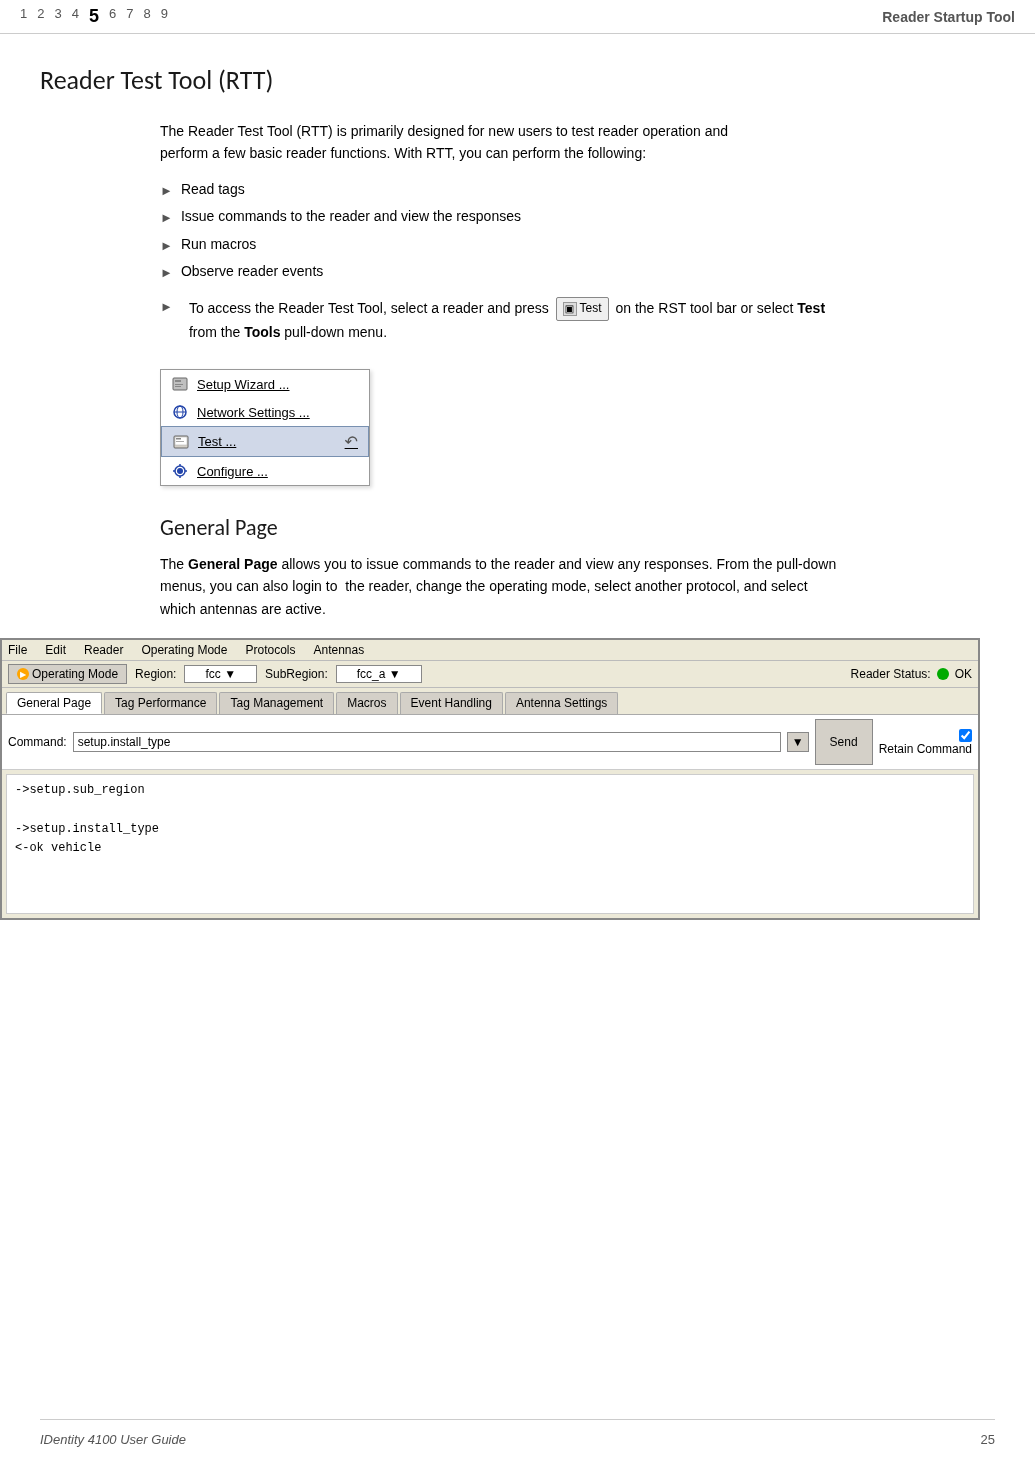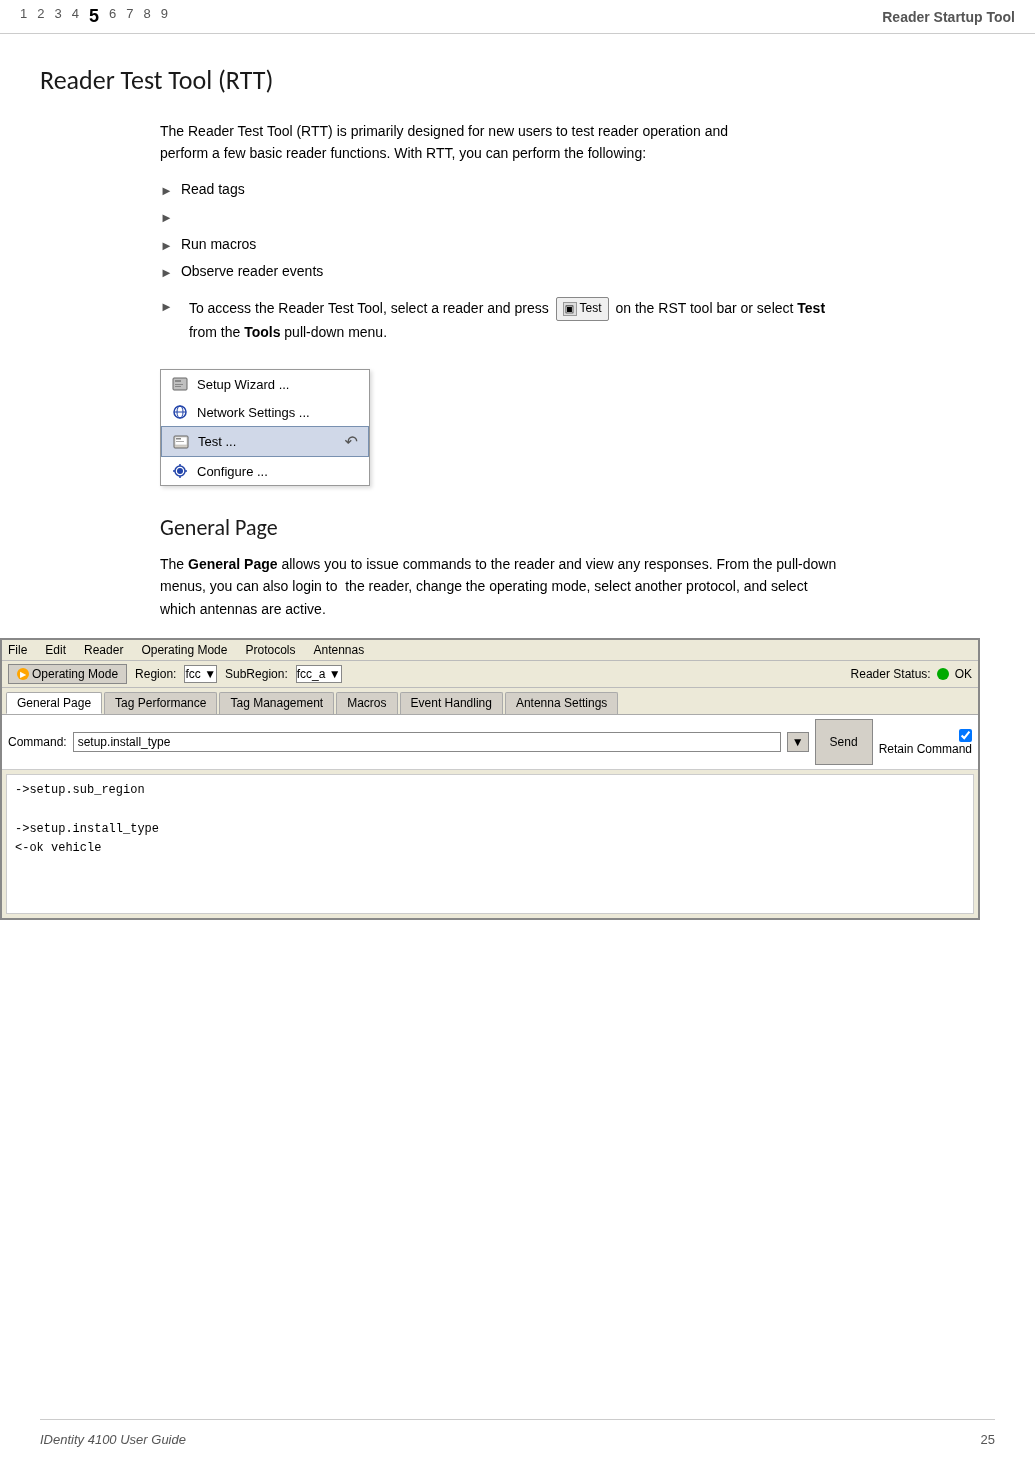--- a/index.html
+++ b/index.html
@@ -124,20 +124,21 @@
       margin: 10px 0 24px 0;
       background: #fff;
       box-shadow: 2px 2px 4px rgba(0,0,0,0.15);
     }
     .menu-item {
       display: flex;
       align-items: center;
       padding: 5px 10px;
       gap: 8px;
       cursor: default;
+      text-decoration: underline;
     }
     .menu-item.highlighted {
       background: #d0d8e8;
       border: 1px solid #7890b0;
     }
     .menu-icon {
       width: 18px;
       height: 18px;
       display: flex;
       align-items: center;
@@ -212,21 +213,21 @@
       display: flex;
       align-items: center;
       justify-content: center;
       font-size: 8px;
       color: white;
     }
     .region-label { font-size: 12px; }
     .region-select {
       border: 1px solid #888;
       background: #fff;
-      padding: 1px 0;
+      padding: 1px 20px;
       font-size: 12px;
     }
     .subregion-label { font-size: 12px; }
     .status-area {
       margin-left: auto;
       display: flex;
       align-items: center;
       gap: 6px;
       font-size: 12px;
     }
@@ -352,20 +353,21 @@
 
     <p class="intro-text">The Reader Test Tool (RTT) is primarily designed for new users to test reader operation and perform a few basic reader functions. With RTT, you can perform the following:</p>
 
     <ul class="bullet-list">
       <li>
         <span class="bullet-arrow">►</span>
         <span>Read tags</span>
       </li>
       <li>
         <span class="bullet-arrow">►</span>
+        <span>Issue commands to the reader and view the responses</span>
       </li>
       <li>
         <span class="bullet-arrow">►</span>
         <span>Run macros</span>
       </li>
       <li>
         <span class="bullet-arrow">►</span>
         <span>Observe reader events</span>
       </li>
     </ul>

